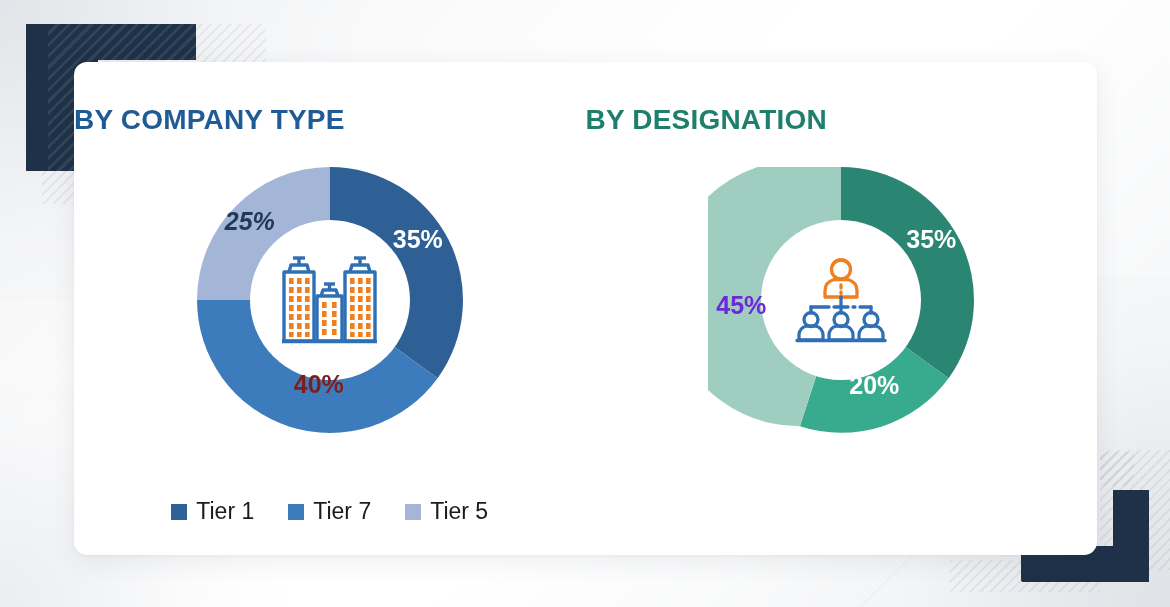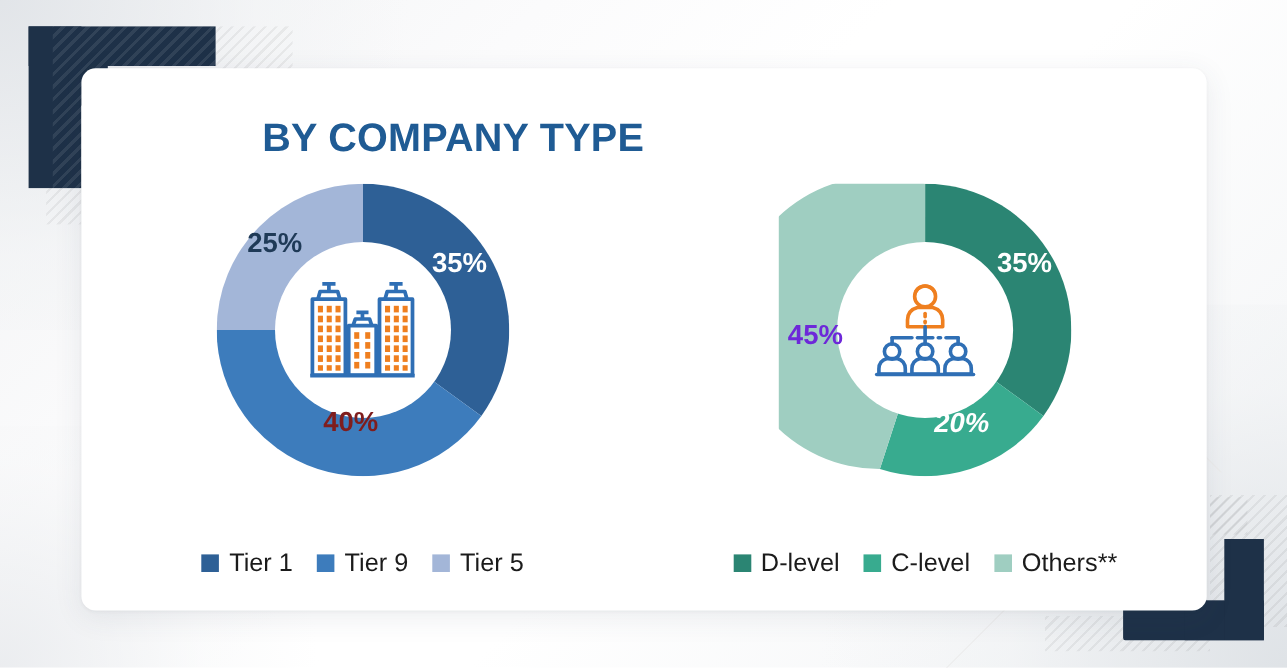--- a/index.html
+++ b/index.html
@@ -106,22 +106,22 @@
   }
   .panel {
     flex: 1 1 50%;
     position: relative;
   }
 
   .panel-title {
     position: absolute;
     left: 0; right: 0;
     top: 42px;
-    text-align: right;
-    font-size: 36px;
+    text-align: left;
+    font-size: 28px;
     font-weight: bold;
     letter-spacing: 0.2px;
   }
   .panel-left  .panel-title { color: #1f5b94; }
   .panel-right .panel-title { color: #1d7f6c; }
 
   .donut-wrap {
     position: absolute;
     left: 50%;
     top: 105px;
@@ -150,21 +150,21 @@
   .center-icon svg { display: block; width: 100%; height: 100%; }
 
   
   .legend {
     position: absolute;
     left: 0; right: 0;
     bottom: 32px;
     display: flex;
     justify-content: center;
     align-items: center;
-    gap: 22px;
+    gap: 34px;
   }
   .legend-item {
     display: flex;
     align-items: center;
     gap: 9px;
   }
   .legend-swatch {
     width: 16px;
     height: 16px;
     flex: 0 0 16px;
@@ -221,21 +221,21 @@
 
             <path fill="#3d7cbc" d="M 133 133 L 240.59 211.15 A 133 133 0 0 1 0 133 Z"></path>
 
             <path fill="#a3b6d8" d="M 133 133 L 0 133 A 133 133 0 0 1 133 0 Z"></path>
 
             <circle cx="133" cy="133" r="80" fill="#ffffff"></circle>
           </svg>
 
           <div class="slice-label" style="left:196px; top:58px; color:#ffffff;">35%</div>
           <div class="slice-label" style="left:97px; top:203px; color:#7f1d1d;">40%</div>
-          <div class="slice-label" style="left:28px; top:40px; color:#1f3a57;">25%</div>
+          <div class="slice-label" style="left:28px; top:40px; color:#1f3a57;font-style:italic;">25%</div>
 
           <div class="center-icon">
             <svg viewBox="0 0 110 96">
               <g fill="none" stroke="#2f6fb5" stroke-width="3.4" stroke-linejoin="round">
 
                 <rect x="9" y="20" width="30" height="69"></rect>
                 <path d="M14 20 L16 13 L32 13 L34 20"></path>
                 <line x1="24" y1="13" x2="24" y2="6"></line>
                 <line x1="18" y1="6" x2="30" y2="6"></line>
 
@@ -310,44 +310,45 @@
           </div>
         </div>
 
         <div class="legend">
           <div class="legend-item">
             <span class="legend-swatch" style="background:#2e6096;"></span>
             <span class="legend-label">Tier 1</span>
           </div>
           <div class="legend-item">
             <span class="legend-swatch" style="background:#3d7cbc;"></span>
-            <span class="legend-label">Tier 9</span>
+            <span class="legend-label">Tier 7</span>
           </div>
           <div class="legend-item">
             <span class="legend-swatch" style="background:#a3b6d8;"></span>
             <span class="legend-label">Tier 5</span>
           </div>
         </div>
       </div>
 
       <div class="panel panel-right">
+        <div class="panel-title">BY DESIGNATION</div>
 
         <div class="donut-wrap">
           <svg viewBox="0 0 266 266" width="266" height="266" aria-hidden="true">
 
             <path fill="#2b8573" d="M 133 133 L 133 0 A 133 133 0 0 1 240.59 211.15 Z"></path>
 
             <path fill="#38ab8f" d="M 133 133 L 240.59 211.15 A 133 133 0 0 1 91.90 259.31 Z"></path>
 
             <path fill="#9fcec1" d="M 133 133 L 91.90 259.31 A 133 133 0 1 1 133 0 Z"></path>
             <circle cx="133" cy="133" r="80" fill="#ffffff"></circle>
           </svg>
 
           <div class="slice-label" style="left:198px; top:58px; color:#ffffff;">35%</div>
-          <div class="slice-label" style="left:141px; top:204px; color:#ffffff;font-style:italic;">20%</div>
+          <div class="slice-label" style="left:141px; top:204px; color:#ffffff;">20%</div>
           <div class="slice-label" style="left:8px; top:124px; color:#6d28d9;">45%</div>
 
           <div class="center-icon" style="width:104px; height:92px;">
             <svg viewBox="0 0 104 92">
 
               <g fill="none" stroke="#ef7f1f" stroke-width="3.3" stroke-linecap="round" stroke-linejoin="round">
                 <path d="M42.5 15.5 a9.5 9.5 0 1 1 19 0 a9.5 9.5 0 1 1 -19 0"></path>
                 <path d="M43.5 11 q3 -5 8.5 -5 q5.5 0 8.5 5"></path>
                 <path d="M36 43 v-6 q0 -9 9 -11.5 h14 q9 2.5 9 11.5 v6 Z"></path>
                 <line x1="52" y1="31" x2="52" y2="34"></line>
@@ -371,31 +372,17 @@
                 <circle cx="52" cy="65.5" r="7"></circle>
                 <path d="M40 86 v-4.5 q0 -7.5 7.5 -9.5 h9 q7.5 2 7.5 9.5 V86 Z"></path>
                 <circle cx="82" cy="65.5" r="7"></circle>
                 <path d="M70 86 v-4.5 q0 -7.5 7.5 -9.5 h9 q7.5 2 7.5 9.5 V86 Z"></path>
                 <line x1="8" y1="86.5" x2="96" y2="86.5"></line>
               </g>
             </svg>
           </div>
         </div>
 
-        <div class="legend">
-          <div class="legend-item">
-            <span class="legend-swatch" style="background:#2b8573;"></span>
-            <span class="legend-label">D-level</span>
-          </div>
-          <div class="legend-item">
-            <span class="legend-swatch" style="background:#38ab8f;"></span>
-            <span class="legend-label">C-level</span>
-          </div>
-          <div class="legend-item">
-            <span class="legend-swatch" style="background:#9fcec1;"></span>
-            <span class="legend-label">Others**</span>
-          </div>
-        </div>
       </div>
 
     </div>
   </div>
 </div>
 
 </body></html>

